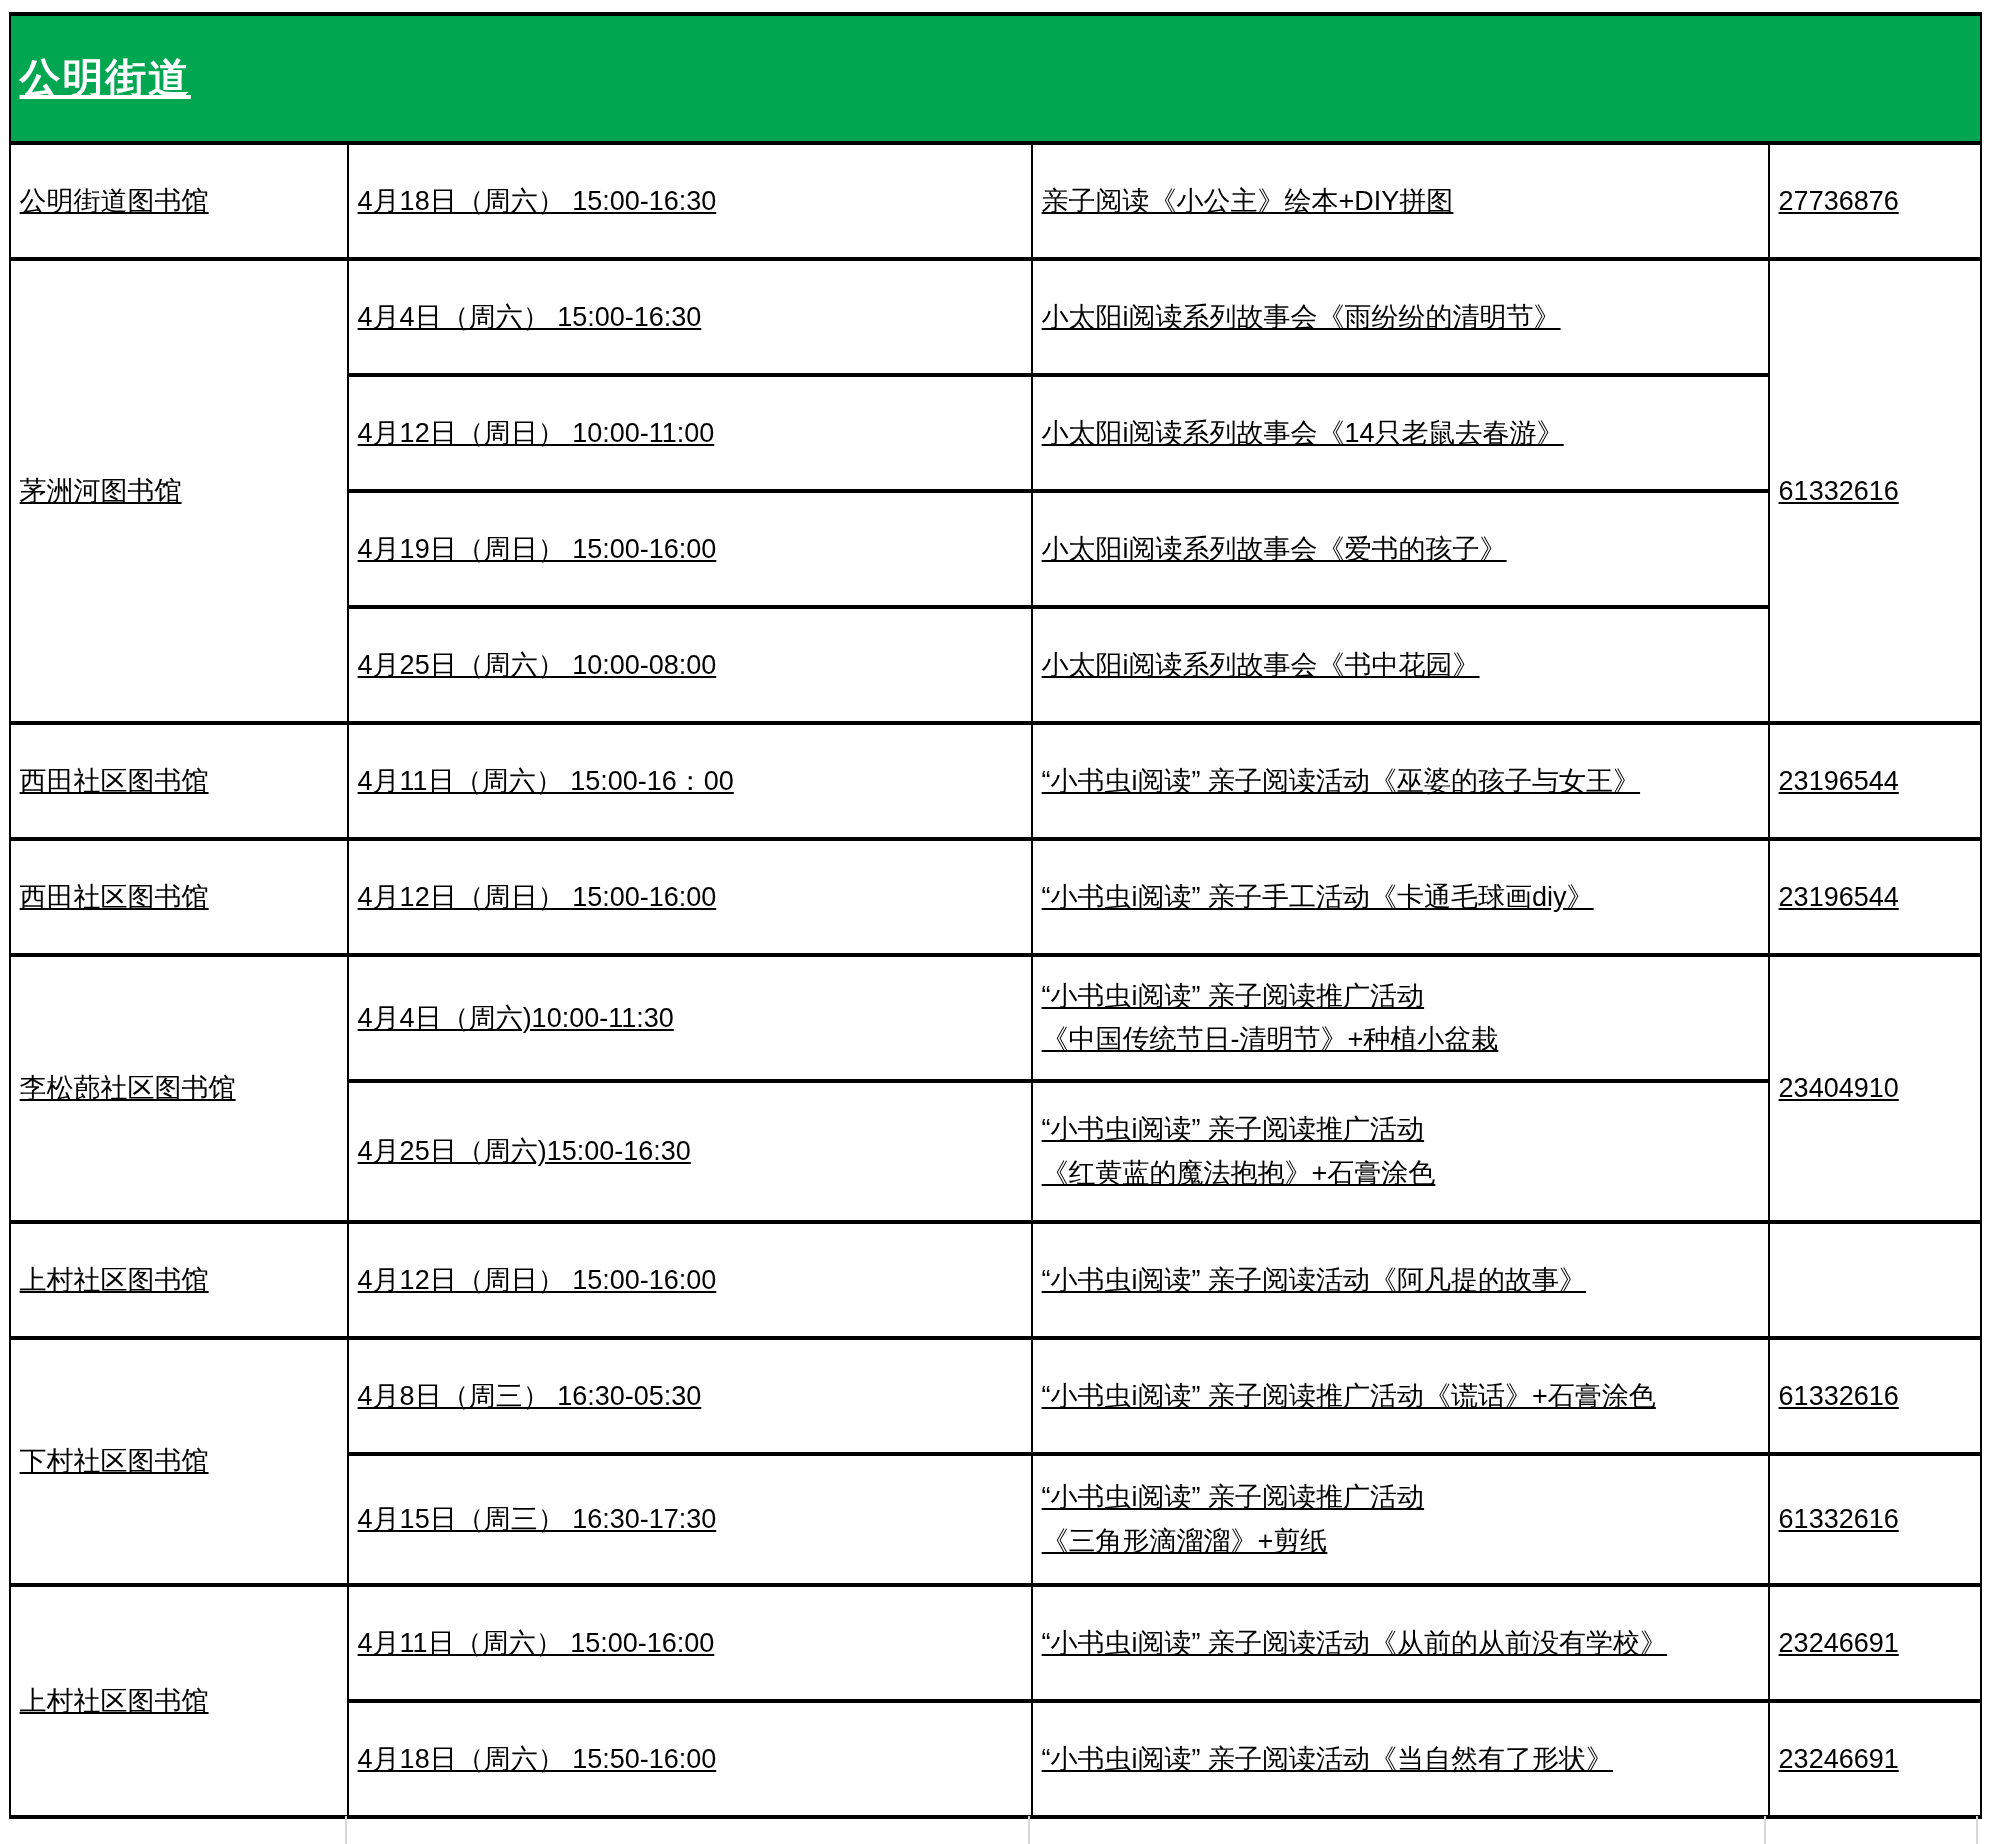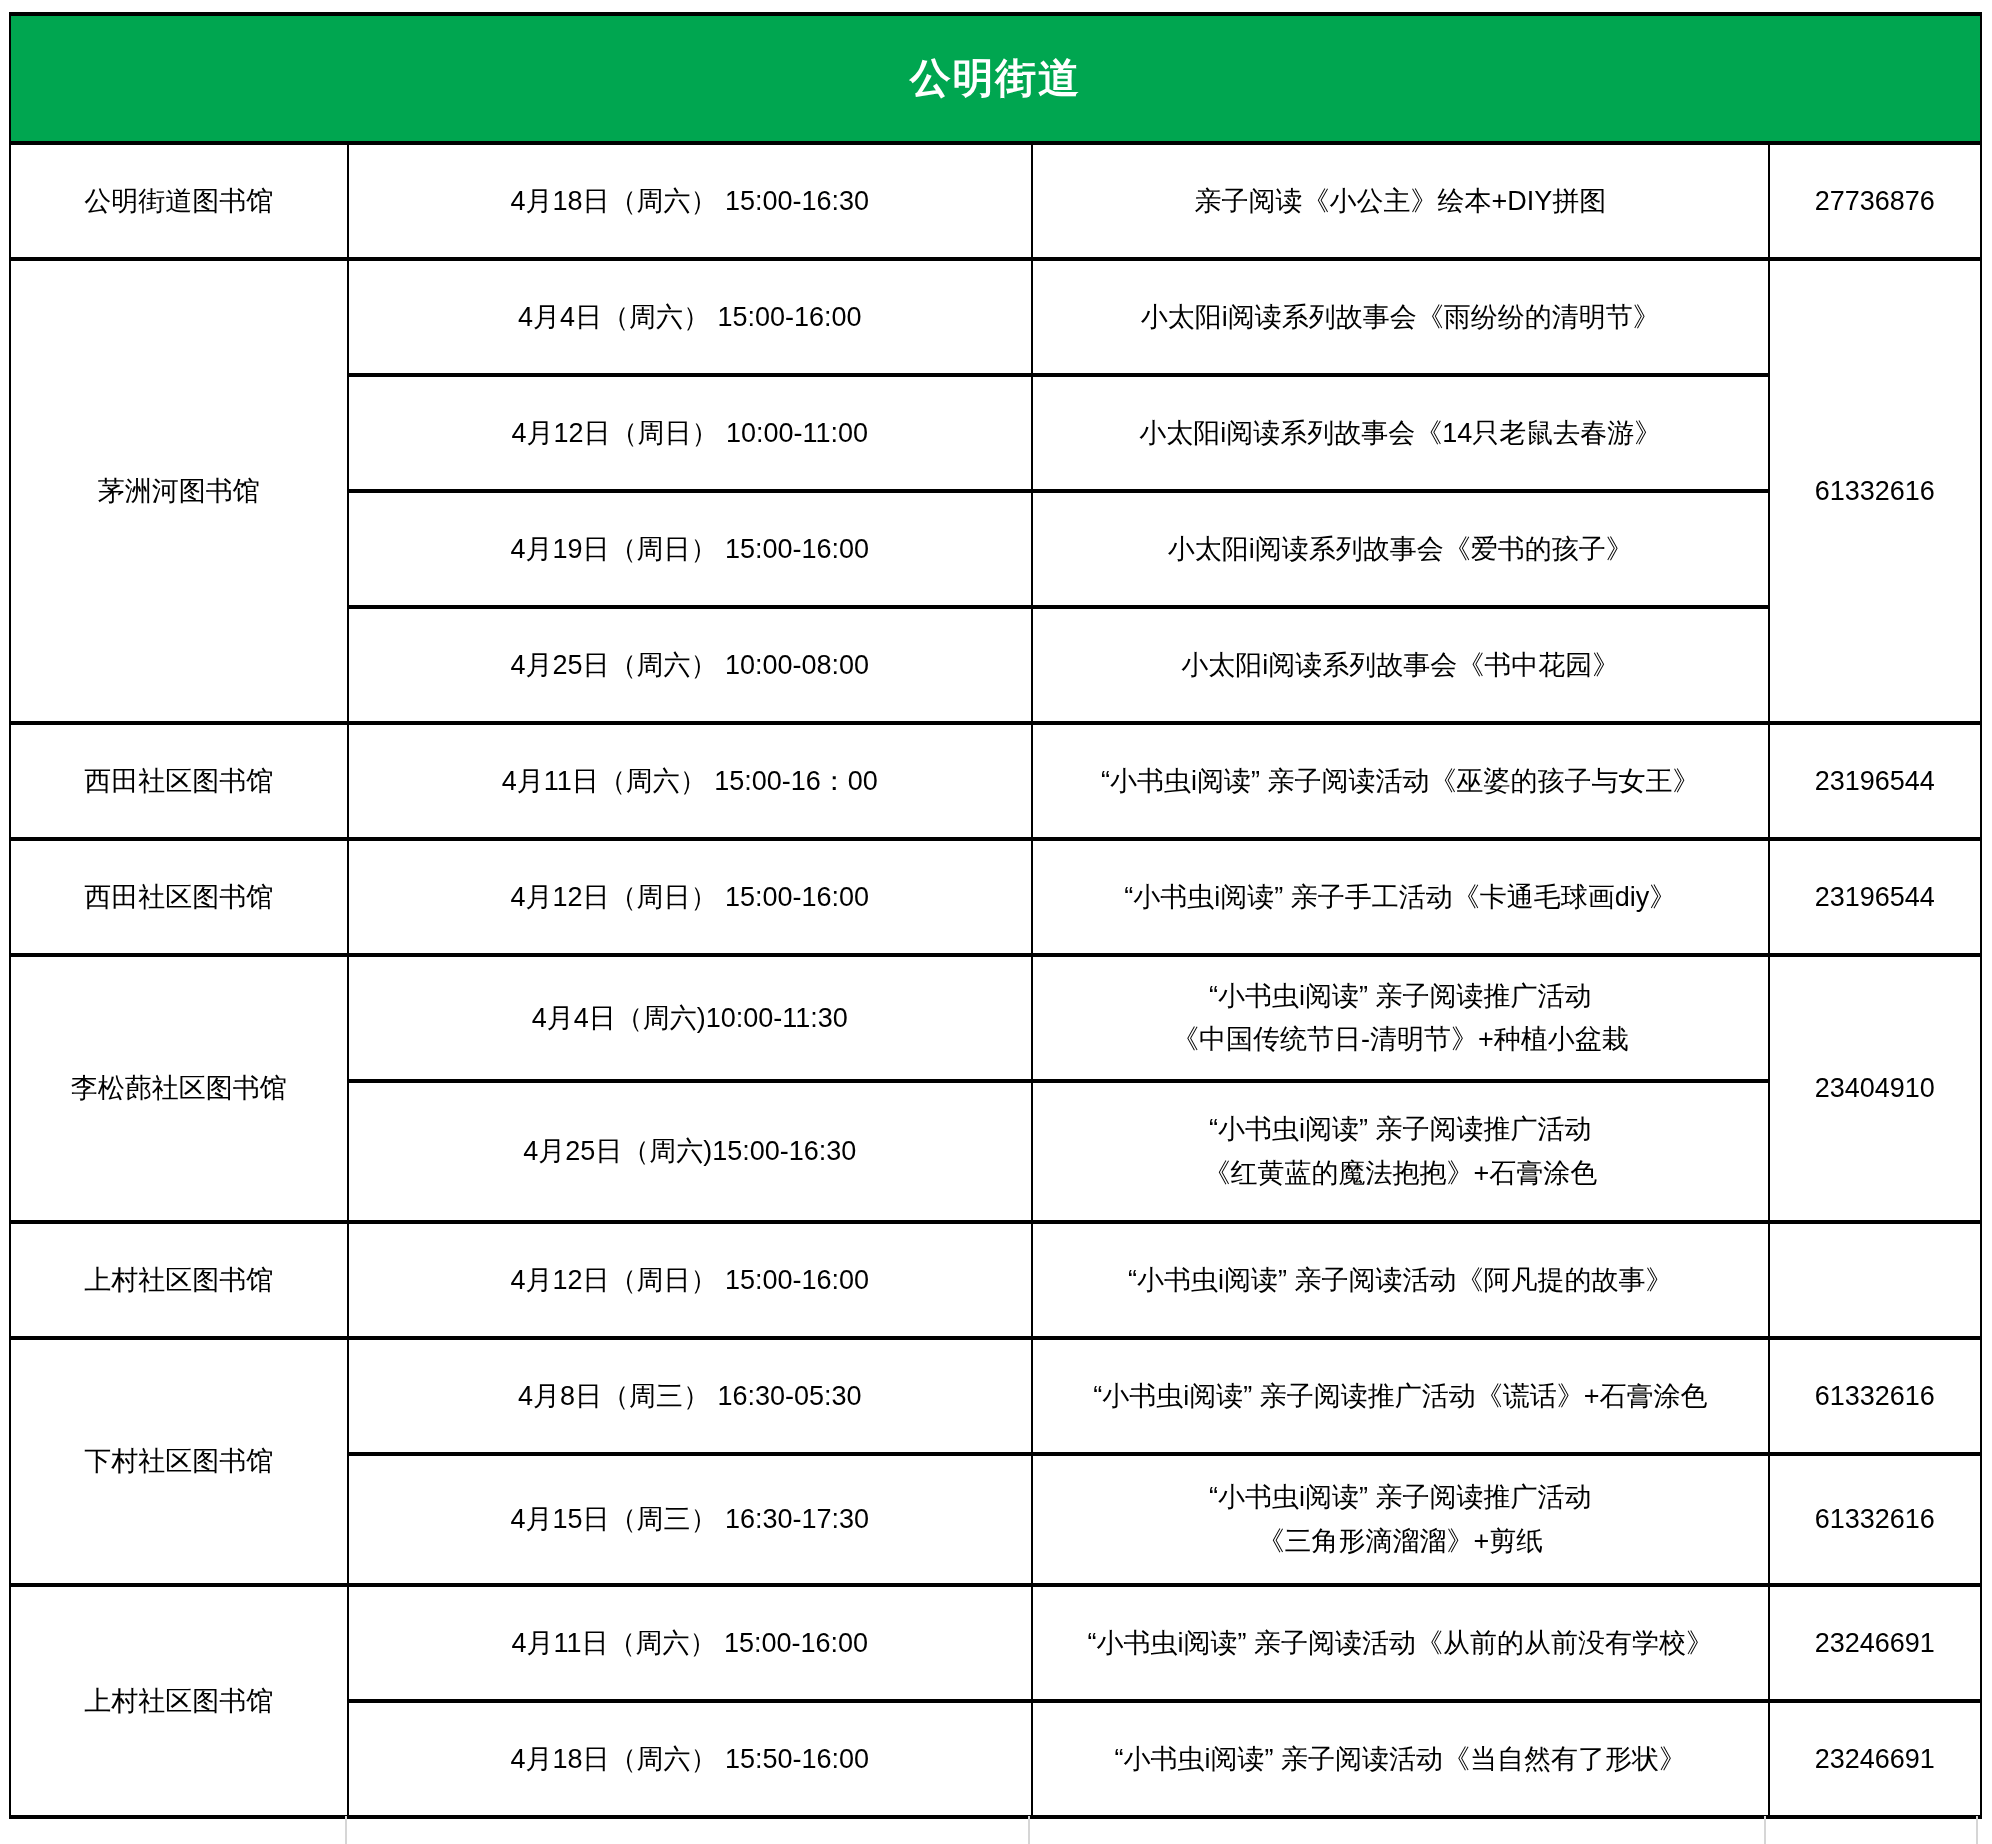--- a/index.html
+++ b/index.html
@@ -1,21 +1,21 @@
 <!DOCTYPE html>
 <html style="font-size:14px"><head>
 <meta charset="utf-8">
 <style>
   html,body{margin:0;padding:0;background:#ffffff;}
   body{width:1992px;height:1845px;font-family:"Liberation Sans","DejaVu Sans",sans-serif;color:#000;}
   .sheet{position:relative;width:1992px;height:1845px;overflow:hidden;background:#fff;}
   table.sched{position:absolute;left:8.8px;top:12.4px;width:1970px;border-collapse:collapse;table-layout:fixed;}
   col.c1{width:338px;} col.c2{width:684px;} col.c3{width:737px;} col.c4{width:212px;}
   th,td{border-left:2.6px solid #000;border-right:2.6px solid #000;border-top:4.4px solid #000;border-bottom:4.4px solid #000;
-        text-align:center;vertical-align:middle;padding:3.5px 8.8px;overflow:hidden;}
+        text-align:left;vertical-align:middle;padding:3.5px 8.8px;overflow:hidden;text-decoration:underline;}
   th.section{height:118px;background:var(--hdr-bg,#00a650);color:#fff;font-size:41px;font-weight:bold;letter-spacing:1.8px;}
   td{font-size:27px;line-height:1.62;}
   td.activity{white-space:pre-line;}
   tr{height:116px;}
   tr.row-h143{height:126px;}
   tr.row-h160{height:141px;}
   tr.row-h149{height:131px;padding-left:12px;}
   
   .ghost-line{position:absolute;top:1816px;height:29px;width:1.8px;background:#d6d6d6;}
   .ghost-v1{left:345px;} .ghost-v2{left:1028px;} .ghost-v3{left:1764px;} .ghost-v4{left:1976px;}
@@ -41,21 +41,21 @@
 
     <tr>
       <td>公明街道图书馆</td>
       <td>4月18日（周六） 15:00-16:30</td>
       <td class="activity">亲子阅读《小公主》绘本+DIY拼图</td>
       <td>27736876</td>
     </tr>
 
     <tr>
       <td rowspan="4">茅洲河图书馆</td>
-      <td>4月4日（周六） 15:00-16:00</td>
+      <td>4月4日（周六） 15:00-16:30</td>
       <td class="activity">小太阳i阅读系列故事会《雨纷纷的清明节》</td>
       <td rowspan="4">61332616</td>
     </tr>
     <tr>
       <td>4月12日（周日） 10:00-11:00</td>
       <td class="activity">小太阳i阅读系列故事会《14只老鼠去春游》</td>
     </tr>
     <tr>
       <td>4月19日（周日） 15:00-16:00</td>
       <td class="activity">小太阳i阅读系列故事会《爱书的孩子》</td>

